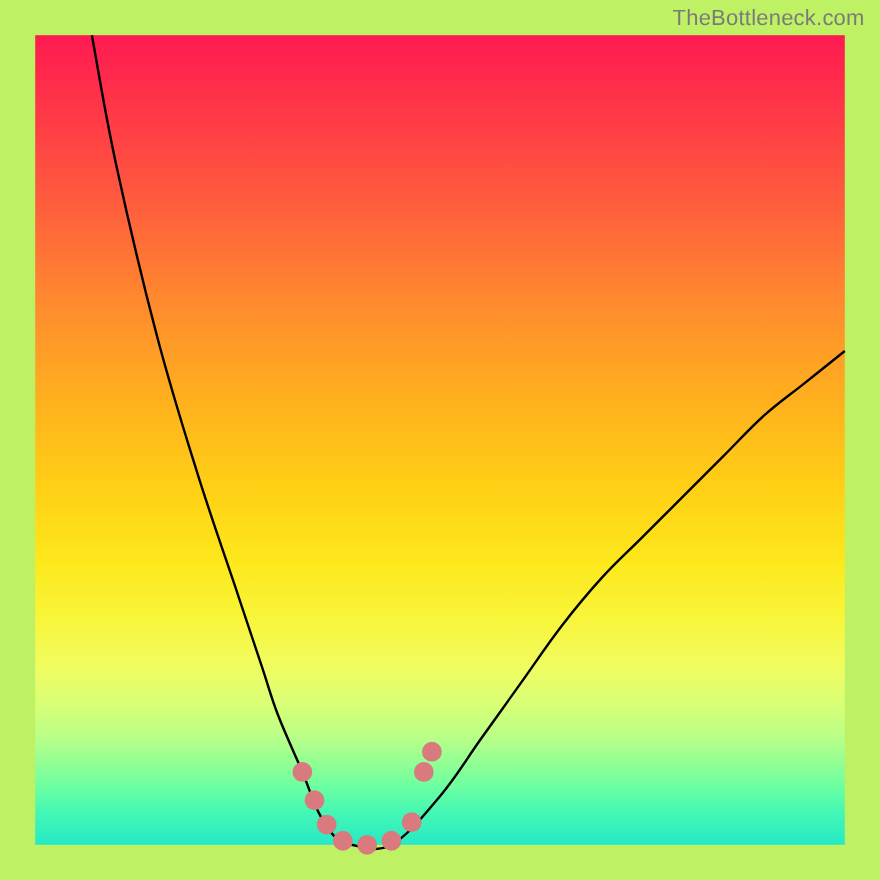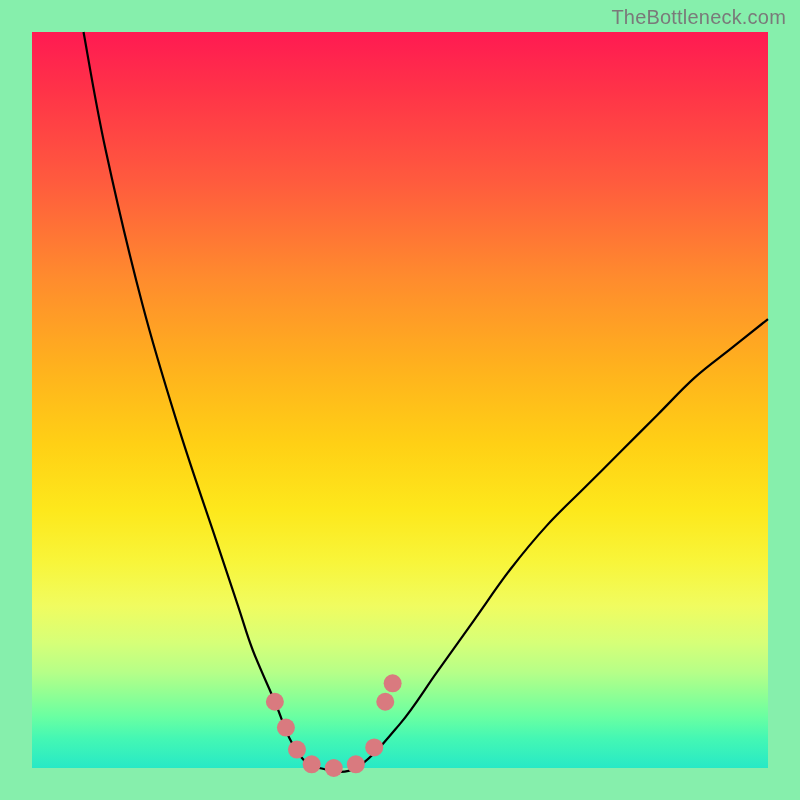--- a/index.html
+++ b/index.html
@@ -8,21 +8,21 @@
     width: 800px;
     height: 800px;
     background: #000;
     overflow: hidden;
     font-family: Arial, Helvetica, sans-serif;
   }
   .frame {
     position: absolute;
     left: 0; top: 0;
     width: 800px; height: 800px;
-    background: #86efac;
+    background: #bef264;
   }
   .plot-area {
     position: absolute;
     left: 32px;
     top: 32px;
     width: 736px;
     height: 736px;
     background: linear-gradient(to bottom,
       #ff1a52 0%,
       #ff3348 8%,

